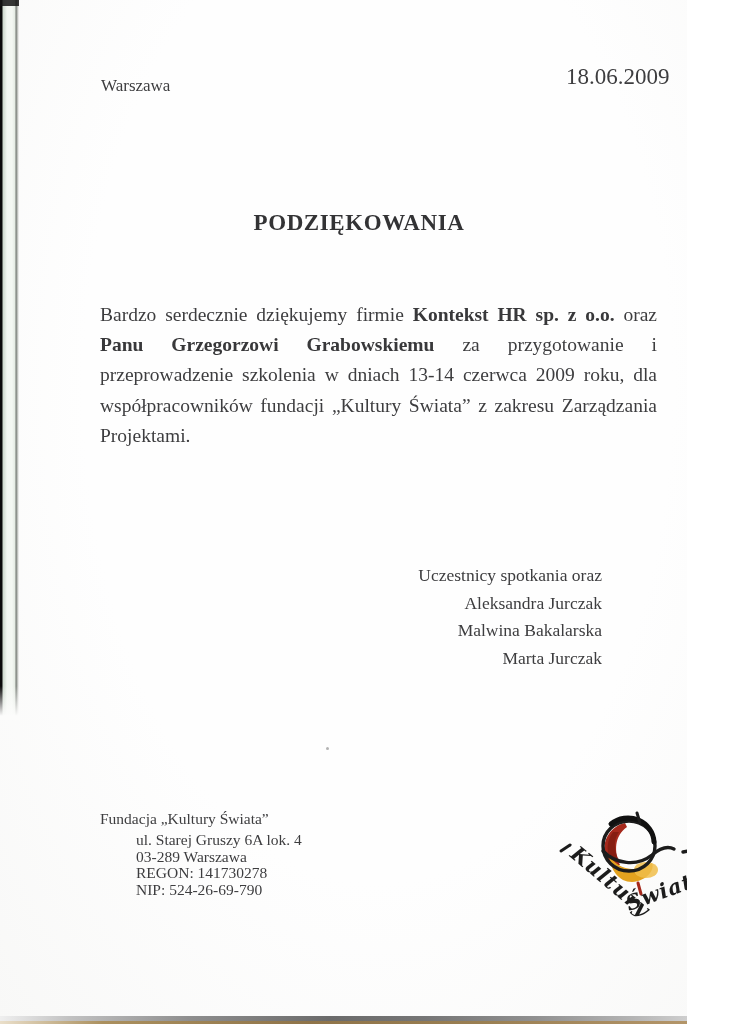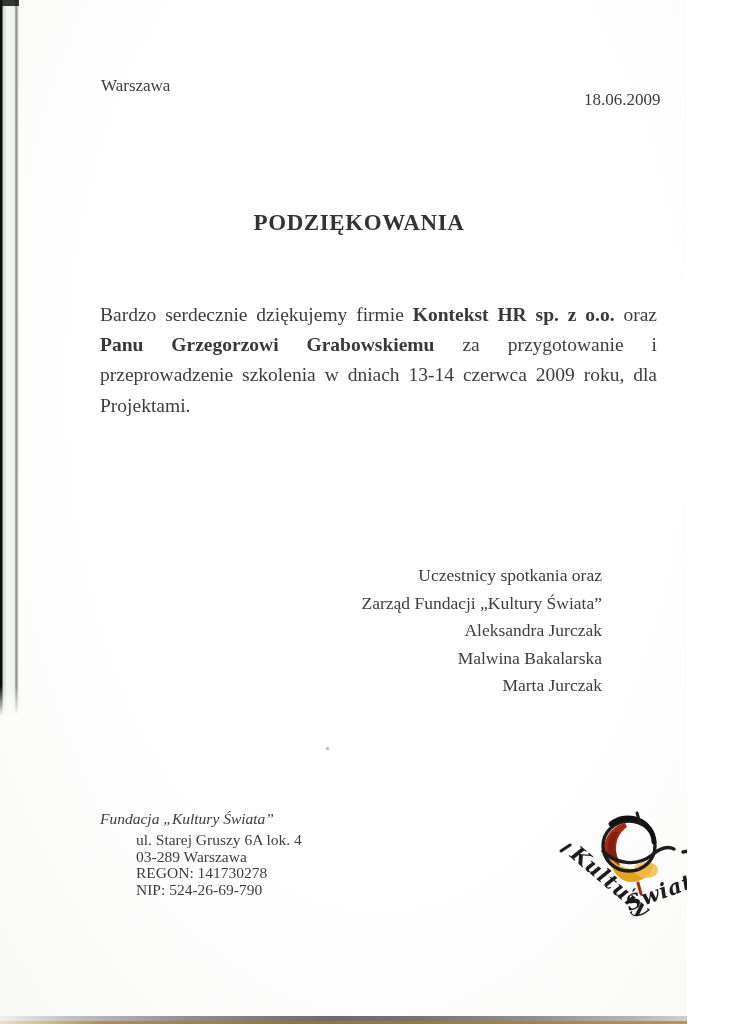--- a/index.html
+++ b/index.html
@@ -42,37 +42,37 @@
     background: linear-gradient(to right,
       #eadfca 0%, #ab905e 15%, #8f7449 45%, #9a7f52 70%, #b39569 100%);
   }
   .speck {
     position:absolute; left:326px; top:747px; width:3px; height:3px;
     border-radius:50%; background:#8a8a8a; opacity:.65;
   }
 
   
   .city  { left:101px; top:76px;  font-size:17px; }
-  .date  { left:566px; top:90px;  font-size:17px;margin-left:18px; }
+  .date  { left:566px; top:64px;  font-size:23px; }
   .title {
     left:0; right:0; top:210px; text-align:center; padding-left:31px;
     font-size:23px; font-weight:bold; letter-spacing:.6px; color:#333335;
   }
   .body-block {
     left:100px; top:300px; width:557px;
     font-size:19.5px; line-height:30.2px;
   }
   .body-line { text-align:justify; text-align-last:justify; }
   .body-line.last { text-align:center; text-align-last:left; }
   .body-line b { font-weight:bold; color:#38383a; }
   .sig-block {
     right:85px; top:562px; text-align:right;
     font-size:17.5px; line-height:27.6px;
   }
-  .footer-org  { left:100px; top:810px; font-size:15.5px;font-style:italic; }
+  .footer-org  { left:100px; top:810px; font-size:15.5px; }
   .footer-addr { left:100px; top:832px; font-size:15.5px; line-height:16.6px;margin-left:36px; }
 
   .logo { left:553px; top:790px; width:190px; height:150px; }
   .logo svg { display:block; }
 </style>
 </head>
 <body>
 
 <div id="doc">
 
@@ -85,26 +85,26 @@
 
   <div class="abs city">Warszawa</div>
   <div class="abs date">18.06.2009</div>
 
   <div class="abs title">PODZIĘKOWANIA</div>
 
   <div class="abs body-block">
     <div class="body-line"><span>Bardzo serdecznie dziękujemy firmie </span><b>Kontekst HR sp. z o.o.</b><span> oraz</span></div>
     <div class="body-line"><span></span><b>Panu Grzegorzowi Grabowskiemu</b><span> za przygotowanie i</span></div>
     <div class="body-line"><span>przeprowadzenie szkolenia w dniach 13-14 czerwca 2009 roku, dla</span><b></b><span></span></div>
+    <div class="body-line"><span>współpracowników fundacji „Kultury Świata” z zakresu Zarządzania</span><b></b><span></span></div>
     <div class="body-line last"><span>Projektami.</span></div>
   </div>
 
   <div class="abs sig-block">
     <div>Uczestnicy spotkania oraz</div>
-    <div>Zarząd Fundacji „Kultury Świata”</div>
     <div>Aleksandra Jurczak</div>
     <div>Malwina Bakalarska</div>
     <div>Marta Jurczak</div>
   </div>
 
   <div class="abs footer-org">Fundacja „Kultury Świata”</div>
   <div class="abs footer-addr">
     <div>ul. Starej Gruszy 6A lok. 4</div>
     <div>03-289 Warszawa</div>
     <div>REGON: 141730278</div>

